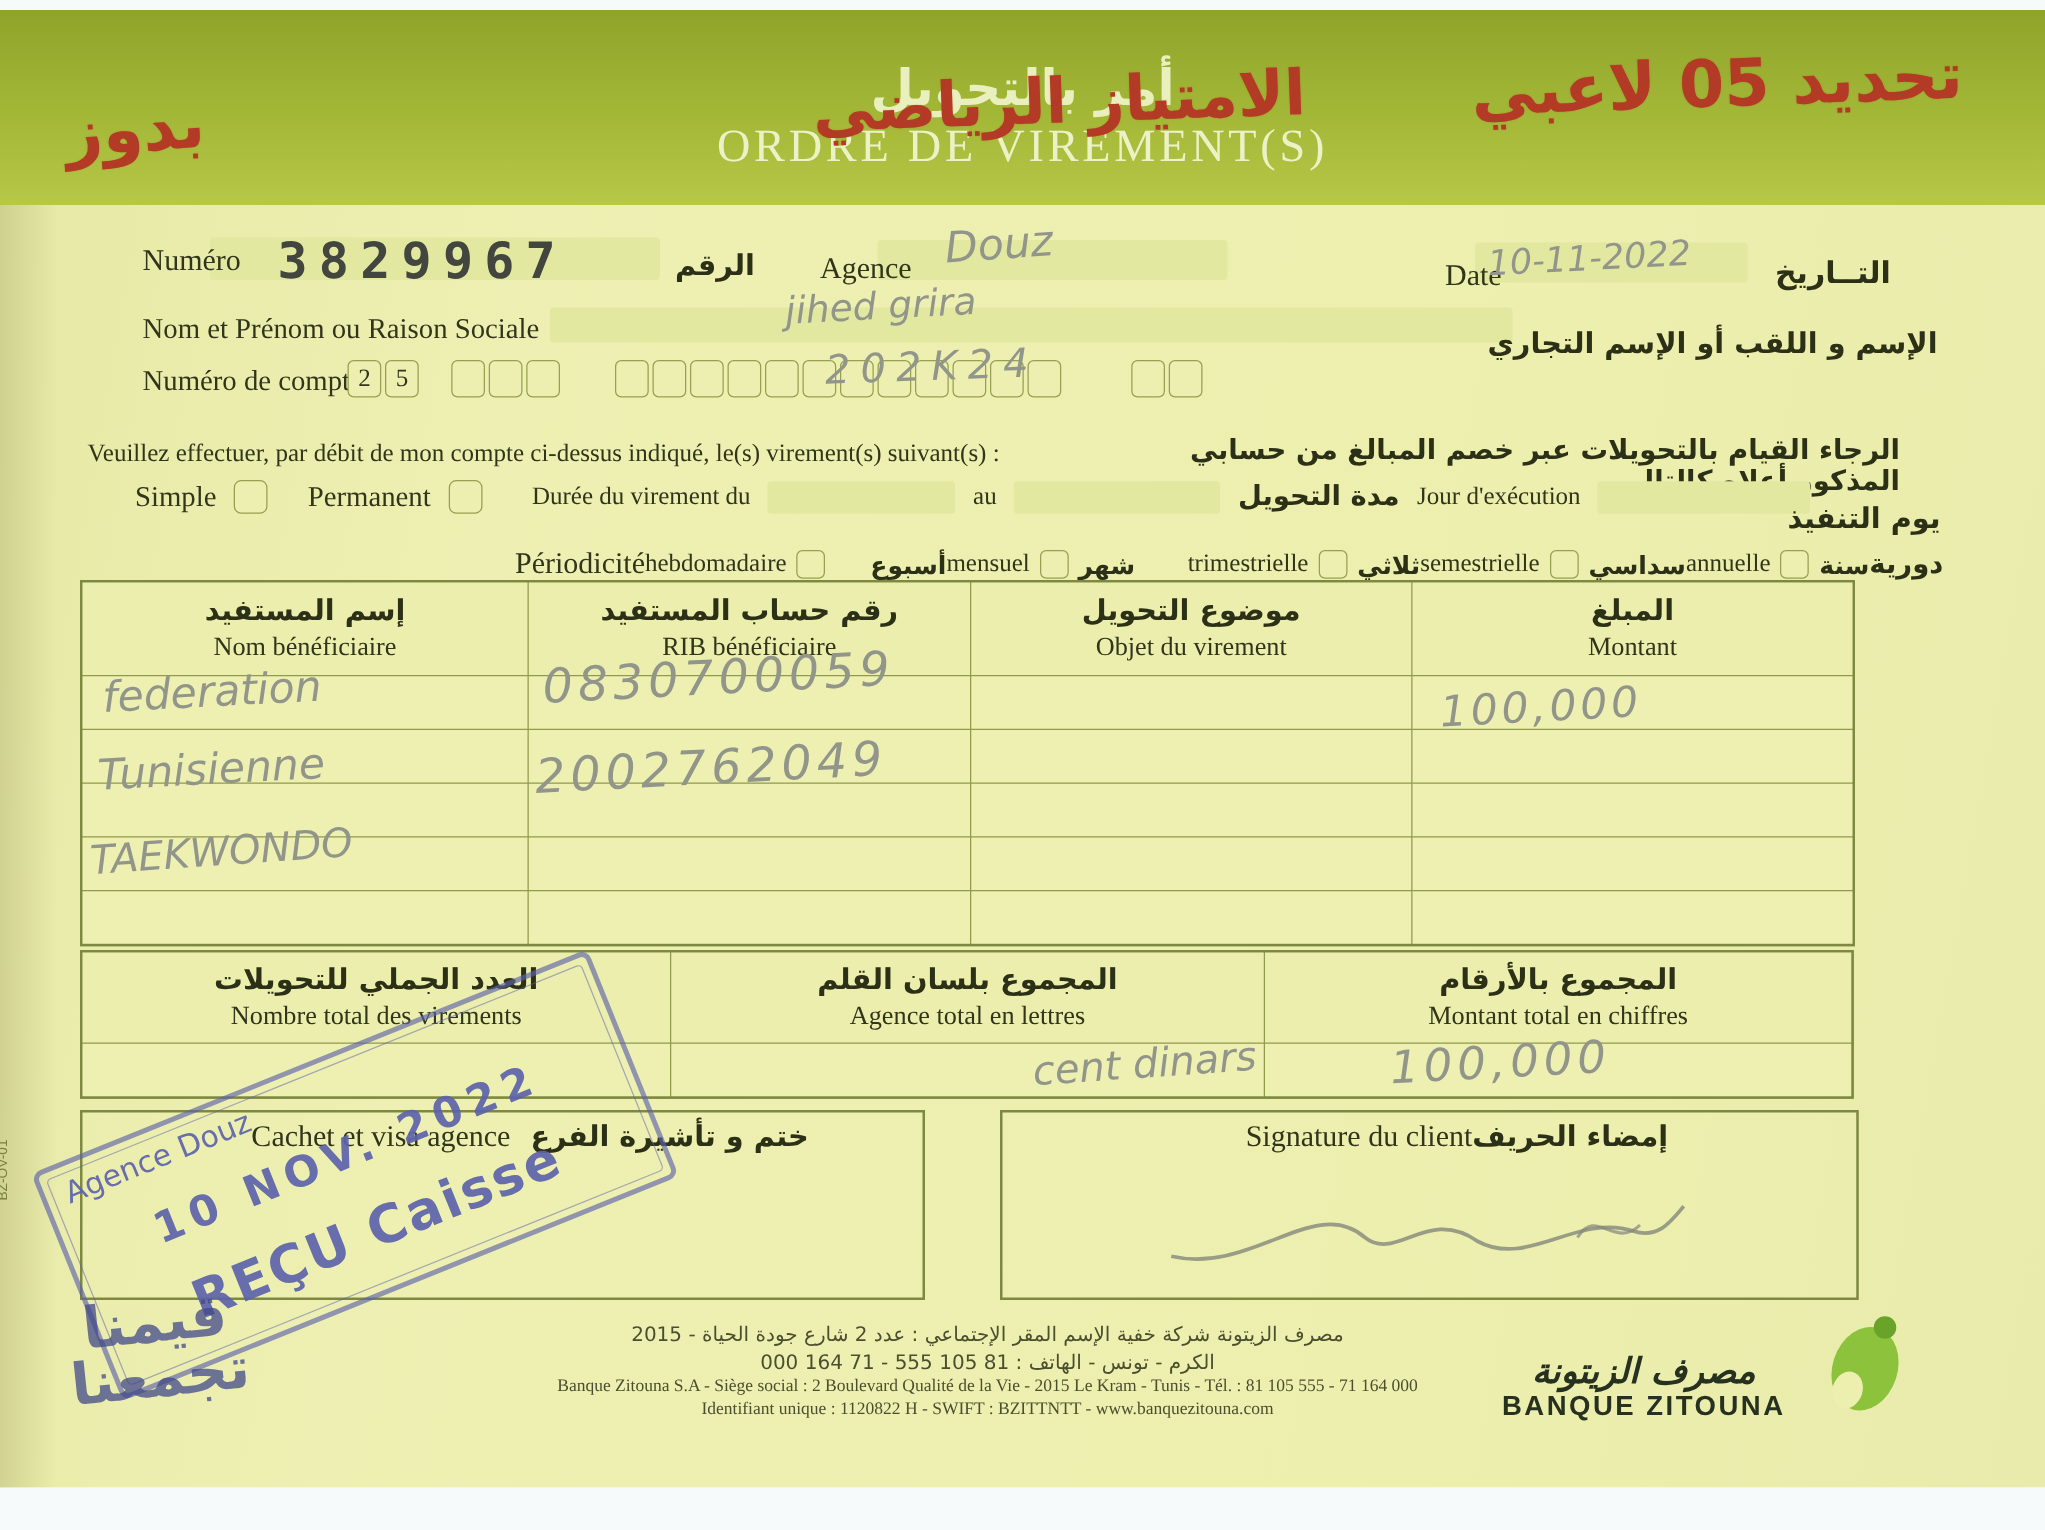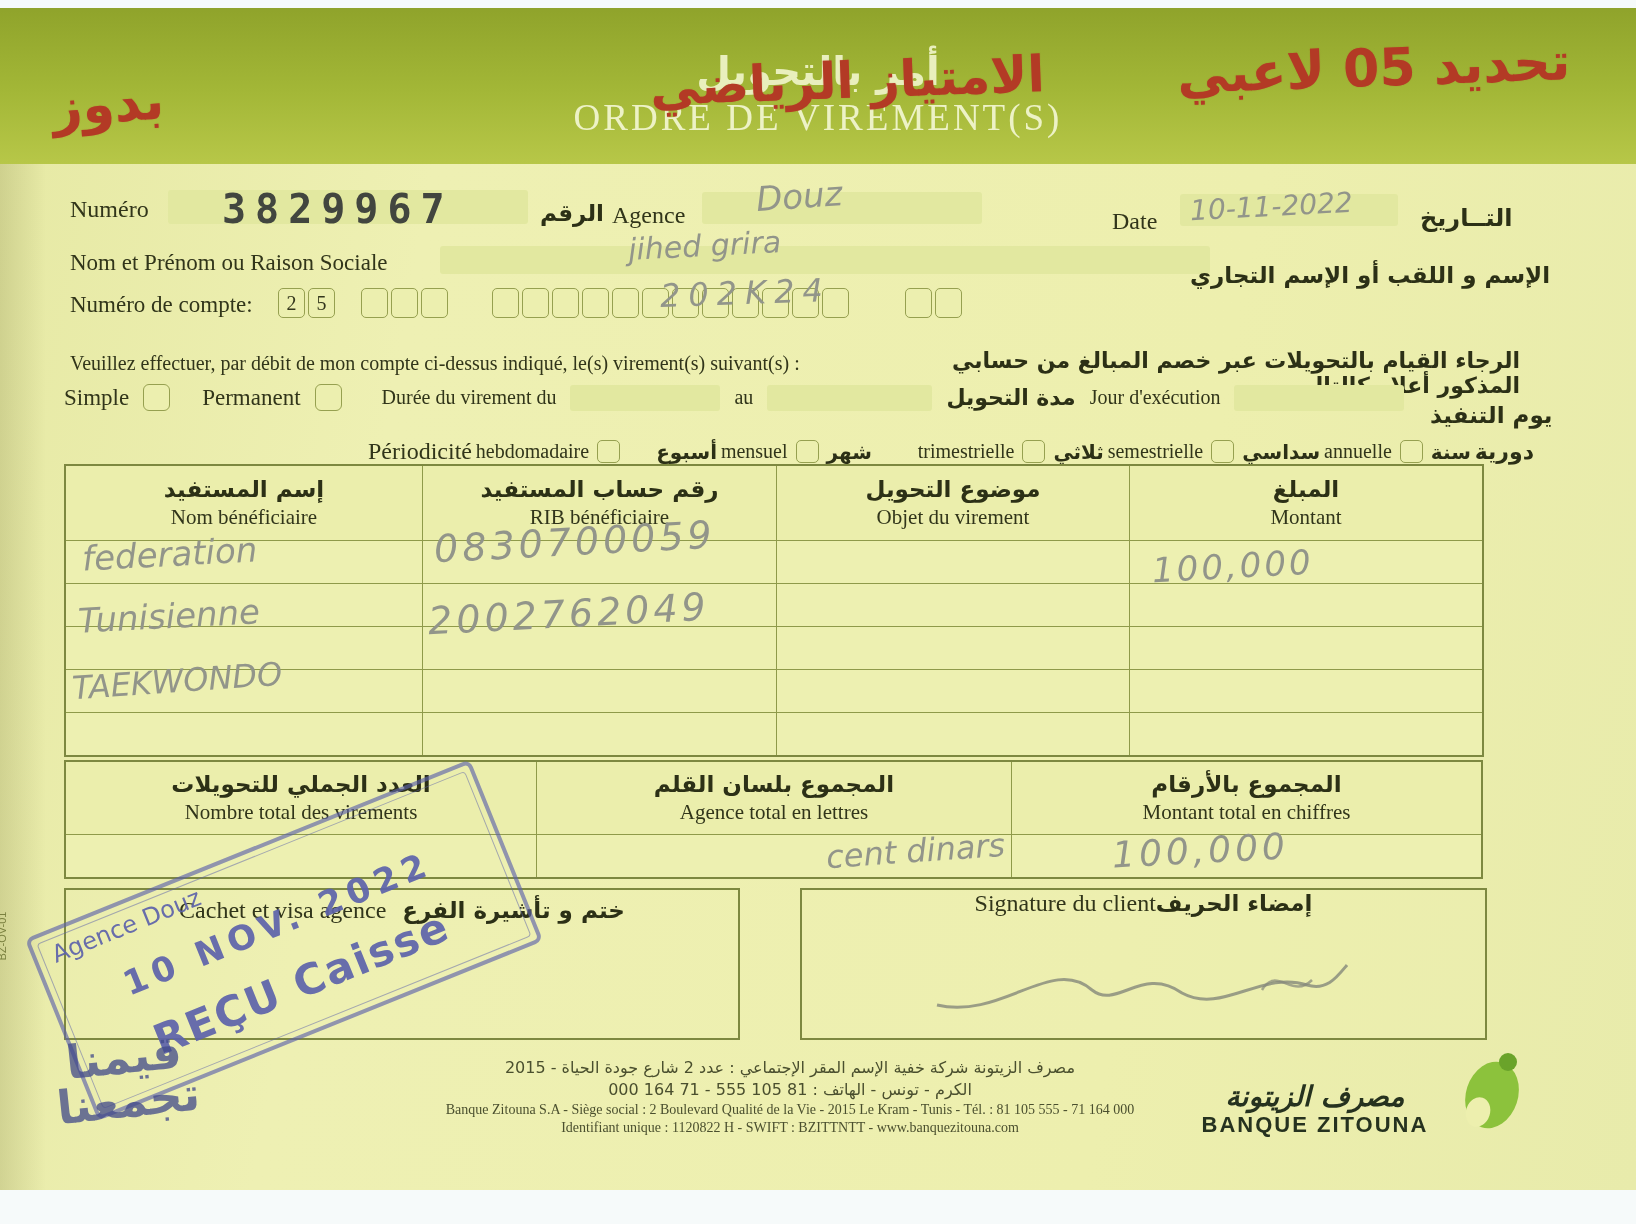--- a/index.html
+++ b/index.html
@@ -9,21 +9,21 @@
   .paper{position:absolute;left:0;top:8px;width:1636px;height:1182px;
          background:linear-gradient(100deg,#e6e9a4 0%,#eef0b3 25%,#edefae 70%,#e8ebab 100%);}
   .shade-left{position:absolute;left:0;top:0;bottom:0;width:46px;
          background:linear-gradient(90deg,rgba(110,110,50,.20),rgba(110,110,50,0));}
   .band{position:absolute;left:0;top:2px;width:1636px;height:162px;
         background:linear-gradient(180deg,#8ea22a 0%,#a3b737 55%,#b7c748 100%);}
   .title-ar{font-family:"DejaVu Sans",sans-serif;font-weight:bold;font-size:40px;color:#e9efbd;direction:rtl;}
   .title-fr{font-family:"Liberation Serif",serif;font-size:37px;letter-spacing:3px;color:#edf2c6;}
   .red-hand{font-family:"DejaVu Sans",sans-serif;font-weight:bold;color:#b33a25;direction:rtl;
             text-shadow:0 0 1px rgba(179,58,37,.5);}
-  .lbl{font-family:"Liberation Serif",serif;font-size:23px;color:#31351a;}
+  .lbl{font-family:"Liberation Serif",serif;font-size:23px;color:#31351a;margin-left:44px;}
   .lbl-sm{font-family:"Liberation Serif",serif;font-size:20px;color:#31351a;}
   .arb{font-family:"DejaVu Sans",sans-serif;font-weight:bold;color:#2c3016;direction:rtl;unicode-bidi:isolate;}
   .fld{position:absolute;background:#e2e8a0;border-radius:3px;}
   .hand{font-family:"DejaVu Sans",sans-serif;font-style:italic;color:#92958a;}
   .stamp-num{font-family:"DejaVu Sans Mono",monospace;font-weight:bold;color:#42463f;letter-spacing:9px;}
   .cb{width:25px;height:25px;border:1.6px solid #96a050;border-radius:6px;background:#ecefaf;flex:none;}
   .cb-sm{width:21px;height:21px;border:1.4px solid #96a050;border-radius:5px;background:#ecefaf;flex:none;}
   .digitbox{width:25px;height:28px;border:1.4px solid #96a050;border-radius:5px;background:#ecefaf;
             display:flex;align-items:center;justify-content:center;
             font-family:"Liberation Serif",serif;font-size:20px;color:#33361c;flex:none;}
@@ -216,21 +216,21 @@
   <div class="abs hand" style="left:826px;top:832px;font-size:32px;transform:rotate(-4deg);">cent dinars</div>
   <div class="abs hand" style="left:1112px;top:830px;font-size:36px;letter-spacing:4px;transform:rotate(-3deg);">100,000</div>
 
   <div class="box-frame" style="left:64px;top:888px;width:672px;height:148px;text-align:center;">
     <div style="display:flex;align-items:center;justify-content:center;gap:16px;height:40px;">
       <span class="lbl" style="font-size:24px;">Cachet et visa agence</span>
       <span class="arb" style="font-size:23px;">ختم و تأشيرة الفرع</span>
     </div>
   </div>
   <div class="box-frame" style="left:800px;top:888px;width:683px;height:148px;">
-    <div style="display:flex;align-items:flex-start;justify-content:center;height:40px;">
+    <div style="display:flex;align-items:center;justify-content:center;height:40px;">
       <span class="lbl" style="font-size:24px;">Signature du client</span>
       <span class="arb" style="font-size:23px;">إمضاء الحريف</span>
     </div>
     <svg width="420" height="90" style="position:absolute;left:130px;top:45px;">
       <path d="M5 70 C 70 85, 120 20, 160 55 C 185 75, 210 30, 250 58 C 290 80, 330 35, 375 50 C 395 56, 405 42, 415 30" stroke="#85887a" stroke-width="3" fill="none" opacity="0.8"></path>
       <path d="M330 55 C 345 30, 360 65, 380 45" stroke="#85887a" stroke-width="2.5" fill="none" opacity="0.7"></path>
     </svg>
   </div>
 
   <div class="stamp">

